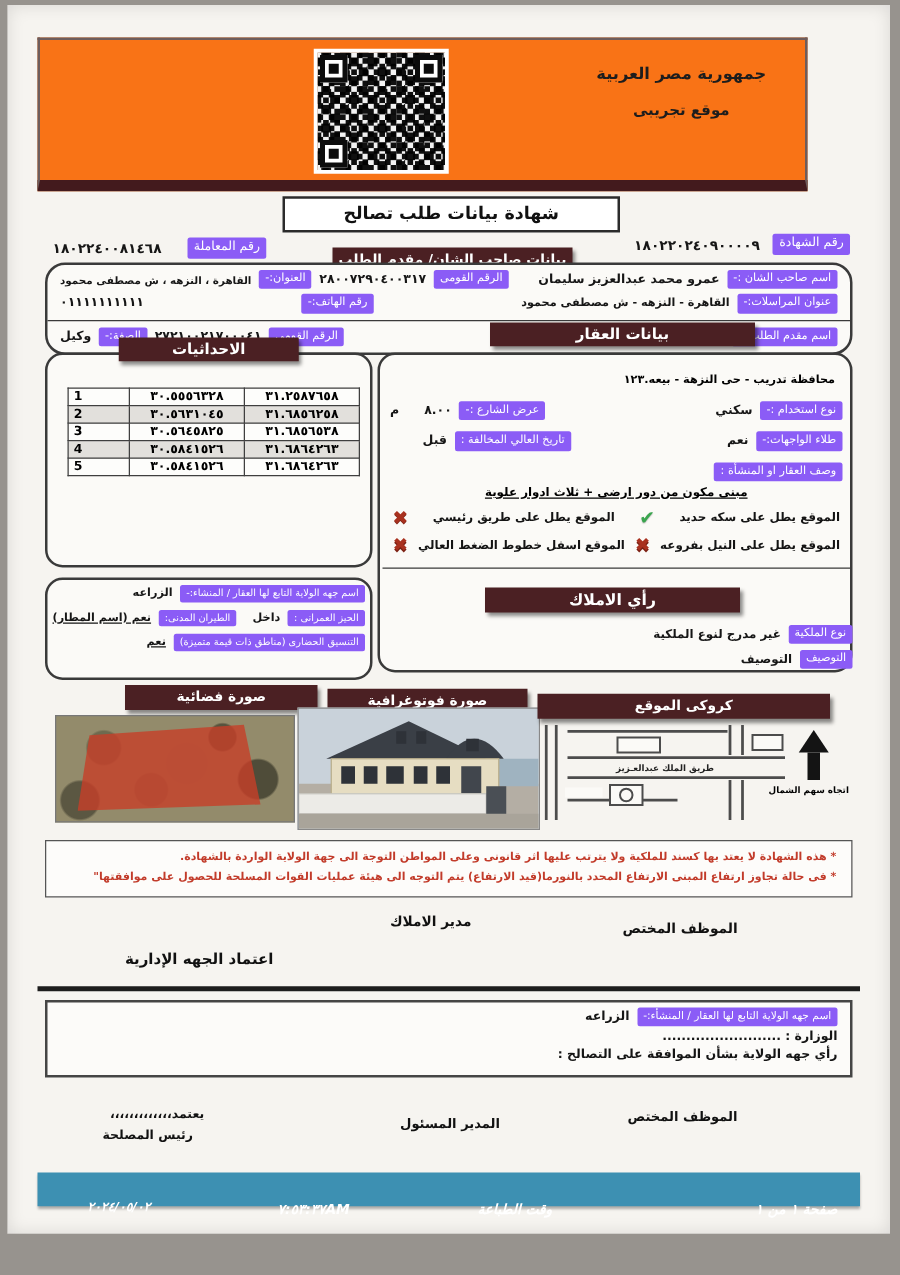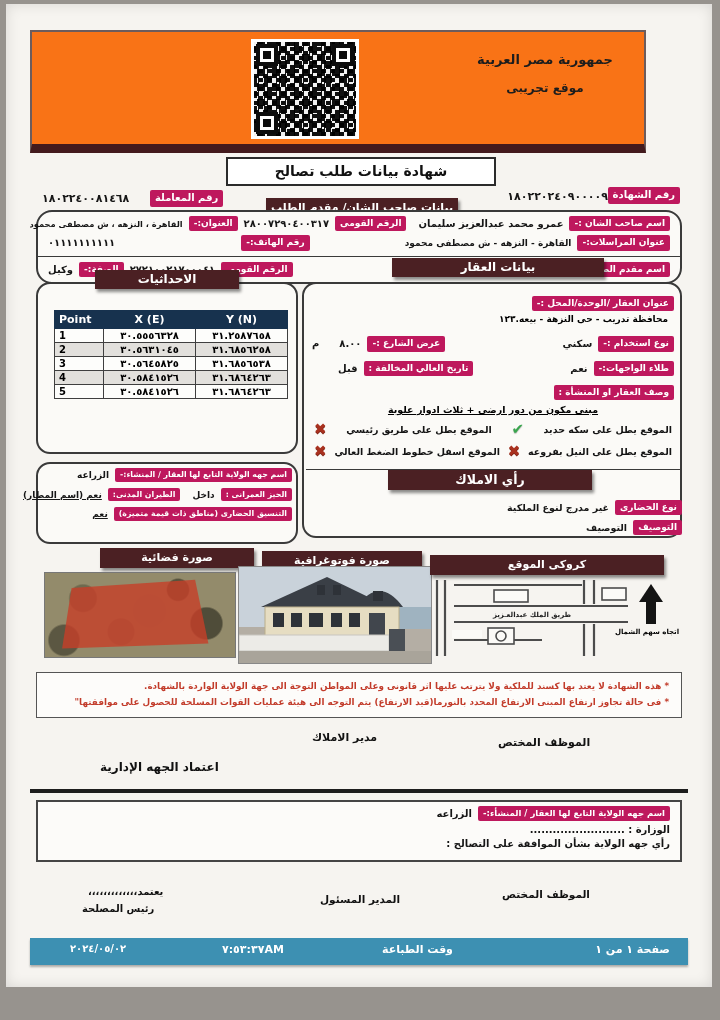--- a/index.html
+++ b/index.html
@@ -22,21 +22,21 @@
         conic-gradient(#101010 25%,#fff 0 50%,#101010 0 75%,#fff 0) 0 0/9px 9px,
         conic-gradient(#101010 25%,#f2f2f2 0 50%,#101010 0 75%,#f2f2f2 0) 3px 4px/15px 15px;
       background-blend-mode:multiply;outline:3px solid #fff;}
   .finder{position:absolute;width:14px;height:14px;border:4px solid #0c0c0c;background:#fff;}
   .finder::after{content:"";position:absolute;left:3px;top:3px;width:8px;height:8px;background:#0c0c0c;}
   .f-tl{left:2px;top:2px;} .f-tr{right:2px;top:2px;} .f-bl{left:2px;bottom:2px;}
   
   .titlebox{left:226px;top:157px;width:266px;height:25px;background:#fff;border:2px solid #2b2b2b;
             text-align:center;font-size:14px;font-weight:bold;line-height:25px;color:#111;}
   
-  .chip{display:inline-block;background:#be185d;color:#fff;font-weight:bold;font-size:9px;
+  .chip{display:inline-block;background:#8b5cf6;color:#fff;font-weight:normal;font-size:9px;
         padding:2px 5px;border-radius:2px;white-space:nowrap;line-height:1.25;}
   .mbar{background:#4b2023;color:#fff;font-weight:bold;text-align:center;
         box-shadow:2px 3px 3px rgba(0,0,0,.45);line-height:1.1;}
   .val{font-weight:bold;color:#161616;font-size:10px;white-space:nowrap;}
   .num{direction:ltr;unicode-bidi:bidi-override;}
   
   .cert-num{right:112px;top:190px;font-size:11px;}
   .trans-num{left:42px;top:192px;font-size:11px;}
   
   .personbox{left:36px;top:210px;width:646px;height:74px;border:2px solid #3a3a3a;border-radius:16px;background:#fbfaf7;
@@ -92,21 +92,21 @@
          box-sizing:border-box;padding:6px 12px;text-align:right;}
   .note-line{color:#c23b2a;font-size:8.8px;font-weight:bold;line-height:1.8;}
   
   .sig{font-size:11px;font-weight:bold;color:#111;}
   .thickline{left:30px;top:789px;width:658px;height:4px;background:#1d1d1d;}
   .authbox{left:36px;top:800px;width:646px;height:62px;border:2px solid #454545;background:#fcfbf9;
            box-sizing:border-box;padding:4px 10px;}
   .auth-line{font-size:10px;font-weight:bold;margin-top:3px;color:#151515;}
   
   .footer{left:30px;top:938px;width:658px;height:27px;background:#3d90b2;box-shadow:0 2px 2px rgba(0,0,0,.3);}
-  .footer span{position:absolute;color:#fff;font-weight:bold;font-size:11px;top:5px;white-space:nowrap;}
+  .footer span{position:absolute;color:#fff;font-weight:bold;font-size:11px;top:23px;white-space:nowrap;font-style:italic;}
 </style>
 </head>
 <body>
 
 <div class="page-bg"></div>
 
 <div class="abs topbox">
   <div class="country-block">
     <div class="country-line1">جمهورية مصر العربية</div>
     <div class="country-line2">موقع تجريبى</div>
@@ -152,25 +152,20 @@
     <span class="val num">٢٧٢١٠٠٢١٧٠٠٠٤١</span>
     <span class="chip">الصفة:-</span>
     <span class="val">وكيل</span>
   </div>
 </div>
 
 <div class="abs rbox" style="left:36px;top:282px;width:262px;height:172px;"></div>
 <div class="abs mbar" style="left:95px;top:270px;width:144px;font-size:12px;padding:3px 0;">الاحداثيات</div>
 <table class="coords-table">
   <tbody>
-      <tr>
-    <th class="td-pt">Point</th>
-    <th>X (E)</th>
-    <th>Y (N)</th>
-  </tr>
   <tr>
     <td class="td-pt">1</td>
     <td class="td-x">٣٠.٥٥٥٦٣٢٨</td>
     <td class="td-y">٣١.٢٥٨٧٦٥٨</td>
   </tr>
   <tr class="alt">
     <td class="td-pt">2</td>
     <td class="td-x">٣٠.٥٦٣١٠٤٥</td>
     <td class="td-y">٣١.٦٨٥٦٢٥٨</td>
   </tr>
@@ -188,23 +183,20 @@
     <td class="td-pt">5</td>
     <td class="td-x">٣٠.٥٨٤١٥٢٦</td>
     <td class="td-y">٣١.٦٨٦٤٢٦٣</td>
   </tr>
 </tbody>
   </table>
 
 <div class="abs rbox" style="left:302px;top:282px;width:380px;height:256px;"></div>
 <div class="abs mbar" style="left:392px;top:258px;width:212px;font-size:12px;padding:3px 0;">بيانات العقار</div>
 <div class="prop-inner">
-  <div class="line">
-      <span class="chip">عنوان العقار /الوحدة/المحل :-</span>
-    </div>
   <div class="addr-val">محافظة تدريب - حى النزهة - بيعه.١٢٣</div>
   <div class="line" style="margin-top:12px;">
     <span class="chip">نوع استخدام :-</span>
     <span class="val">سكني</span>
     <span class="sp"></span>
     <span class="chip">عرض الشارع :-</span>
     <span class="val num">٨.٠٠</span>
     <span class="val" style="margin-right:14px;">م</span>
   </div>
   <div class="line" style="margin-top:9px;">
@@ -229,21 +221,21 @@
     <span class="check-label">الموقع يطل على النيل بفروعه</span>
     <span class="check-mark mark-no">✖</span>
     <span class="check-label">الموقع اسفل خطوط الضغط العالي</span>
     <span class="check-mark mark-no">✖</span>
   </div>
 
   <div class="amlak-divider"></div>
 </div>
 <div class="abs mbar" style="left:388px;top:470px;width:204px;font-size:12.5px;padding:3px 0;">رأي الاملاك</div>
 <div class="abs line" style="left:312px;top:500px;width:364px;">
-  <span class="chip">نوع الحضارى</span>
+  <span class="chip">نوع الملكية</span>
   <span class="val" style="font-size:9.5px;">غير مدرج لنوع الملكية</span>
 </div>
 <div class="abs line" style="left:312px;top:520px;width:364px;">
   <span class="chip">التوصيف</span>
   <span class="val" style="font-size:9.5px;">التوصيف</span>
 </div>
 
 <div class="abs rbox" style="left:36px;top:462px;width:262px;height:82px;"></div>
 <div class="jur-inner">
   <div class="line" style="margin:0;">

